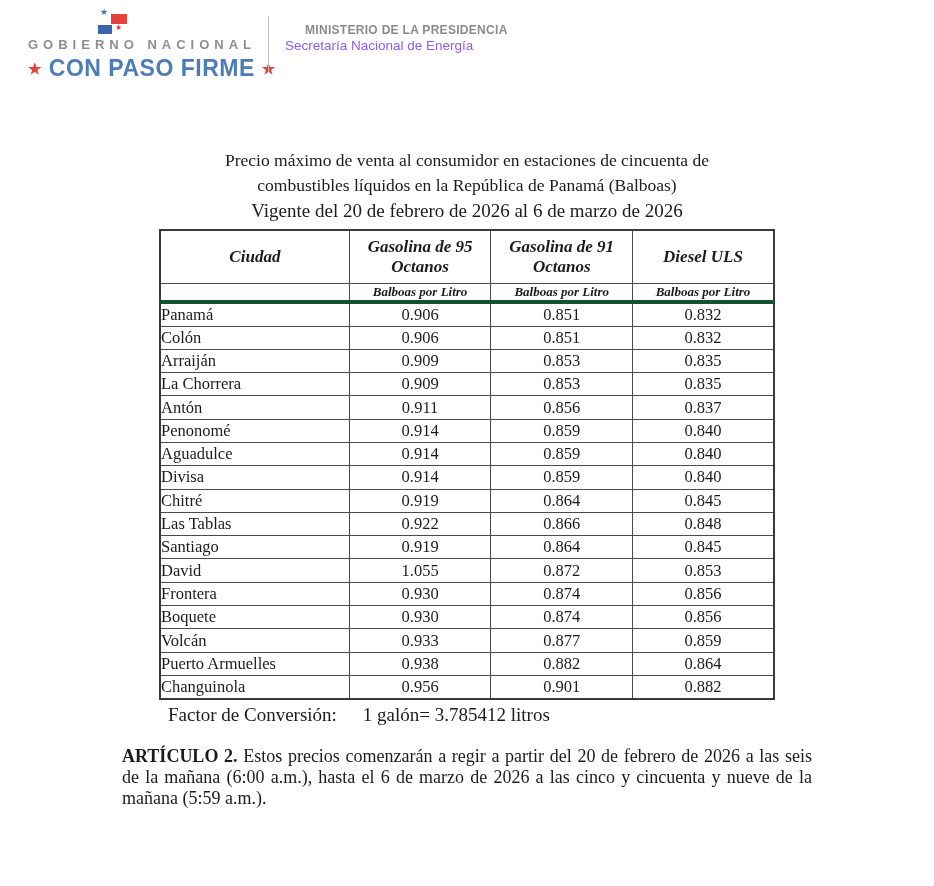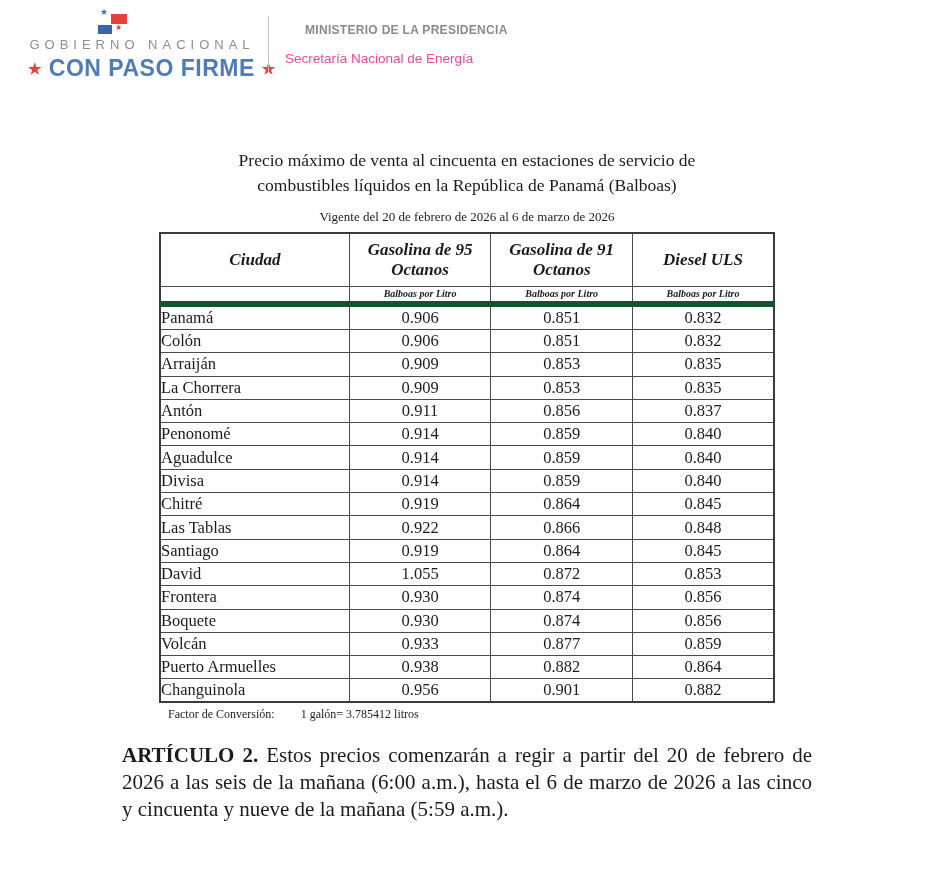--- a/index.html
+++ b/index.html
@@ -40,55 +40,55 @@
   }
   .flag-icon .rect-blue {
     position:absolute; left:0px; top:13px;
     width:14px; height:9px; background:#3c64a8;
   }
   .flag-icon .star-red {
     position:absolute; left:17px; top:12px;
     color:#e8413c; font-size:8px; line-height:8px;
   }
   .gobierno-line {
-    font-size:13px; font-weight:400; letter-spacing:5px;
+    font-size:13px; font-weight:700; letter-spacing:5px;
     color:#8e8e8e; white-space:nowrap;
   }
   .paso-firme-line {
     margin-top:3px;
     font-size:23px; font-weight:bold; letter-spacing:0.5px;
     color:#4d7cb8; white-space:nowrap;
   }
   .paso-firme-line .star { color:#e8413c; font-size:15px; vertical-align:2px; }
   .vert-divider {
     width:1px; height:56px; background:#c0c0c0;
     margin:4px 16px 0 12px;
   }
   .ministry-block {
     padding-top:11px;
     font-family:"Liberation Sans", sans-serif;
   }
   .ministry-line1 {
     font-size:12px; font-weight:bold; color:#8a8a8a; letter-spacing:0.3px;padding-left:20px;
   }
   .ministry-line2 {
-    font-size:13.5px; color:#ec4899; margin-top:14px;
+    font-size:13.5px; color:#8b5cf6; margin-top:1px;
   }
 
   
   .doc-title {
     margin-top:52px;
     text-align:center;
     font-size:17.5px;
     line-height:25px;
   }
   .validity-line {
-    margin-top:11px;
+    margin-top:2px;
     text-align:center;
-    font-size:13px;
+    font-size:19px;
   }
 
   
   table.price-table {
     margin:7px auto 0 auto;
     width:616px;
     border-collapse:collapse;
     border:2px solid #3a3a3a;
   }
   .price-table th, .price-table td {
@@ -97,47 +97,47 @@
   .price-table col.c-city   { width:190px; }
   .price-table col.c-p      { width:142px; }
   .price-table thead tr.name-row th {
     height:53px;
     font-size:17px; font-weight:bold; font-style:italic;
     text-align:center; vertical-align:middle;
     padding:2px 14px;
   }
   .price-table thead tr.unit-row th {
     height:18px;
-    font-size:10px; font-weight:bold; font-style:italic;
+    font-size:13px; font-weight:bold; font-style:italic;
     text-align:center; vertical-align:middle;
   }
-  .price-table thead { border-bottom:6px solid #14532d; }
+  .price-table thead { border-bottom:4px solid #14532d; }
   .price-table tbody td {
     height:23.3px;
     font-size:16.5px;
     text-align:center;
     padding:1px 6px;
   }
   .price-table tbody td.city {
     text-align:left; padding-left:0;
   }
 
   
   .conversion-line {
     margin:4px 0 0 168px;
-    font-size:12px;
+    font-size:19px;
     display:flex;
   }
   .conversion-line .conv-value { margin-left:26px; }
 
   
   .article-par {
     margin:20px 122px 0 122px;
-    font-size:21px;
-    line-height:27px;
+    font-size:18px;
+    line-height:21px;
     text-align:justify;
   }
   .article-par .art-label { font-weight:bold; }
 </style>
 </head>
 <body>
 
 <div class="page">
 
   <div class="letterhead">
@@ -152,21 +152,21 @@
       <div class="paso-firme-line"><span class="star">★</span> <span>CON PASO FIRME</span> <span class="star">★</span></div>
     </div>
     <div class="vert-divider"></div>
     <div class="ministry-block">
       <div class="ministry-line1">MINISTERIO DE LA PRESIDENCIA</div>
       <div class="ministry-line2">Secretaría Nacional de Energía</div>
     </div>
   </div>
 
   <div class="doc-title">
-    <div>Precio máximo de venta al cincuenta en estaciones de servicio de</div>
+    <div>Precio máximo de venta al consumidor en estaciones de cincuenta de</div>
     <div>combustibles líquidos en la República de Panamá (Balboas)</div>
   </div>
   <div class="validity-line">Vigente del 20 de febrero de 2026 al 6 de marzo de 2026</div>
 
   <table class="price-table">
     <colgroup>
       <col class="c-city">
         <col class="c-p">
         <col class="c-p">
         <col class="c-p">

